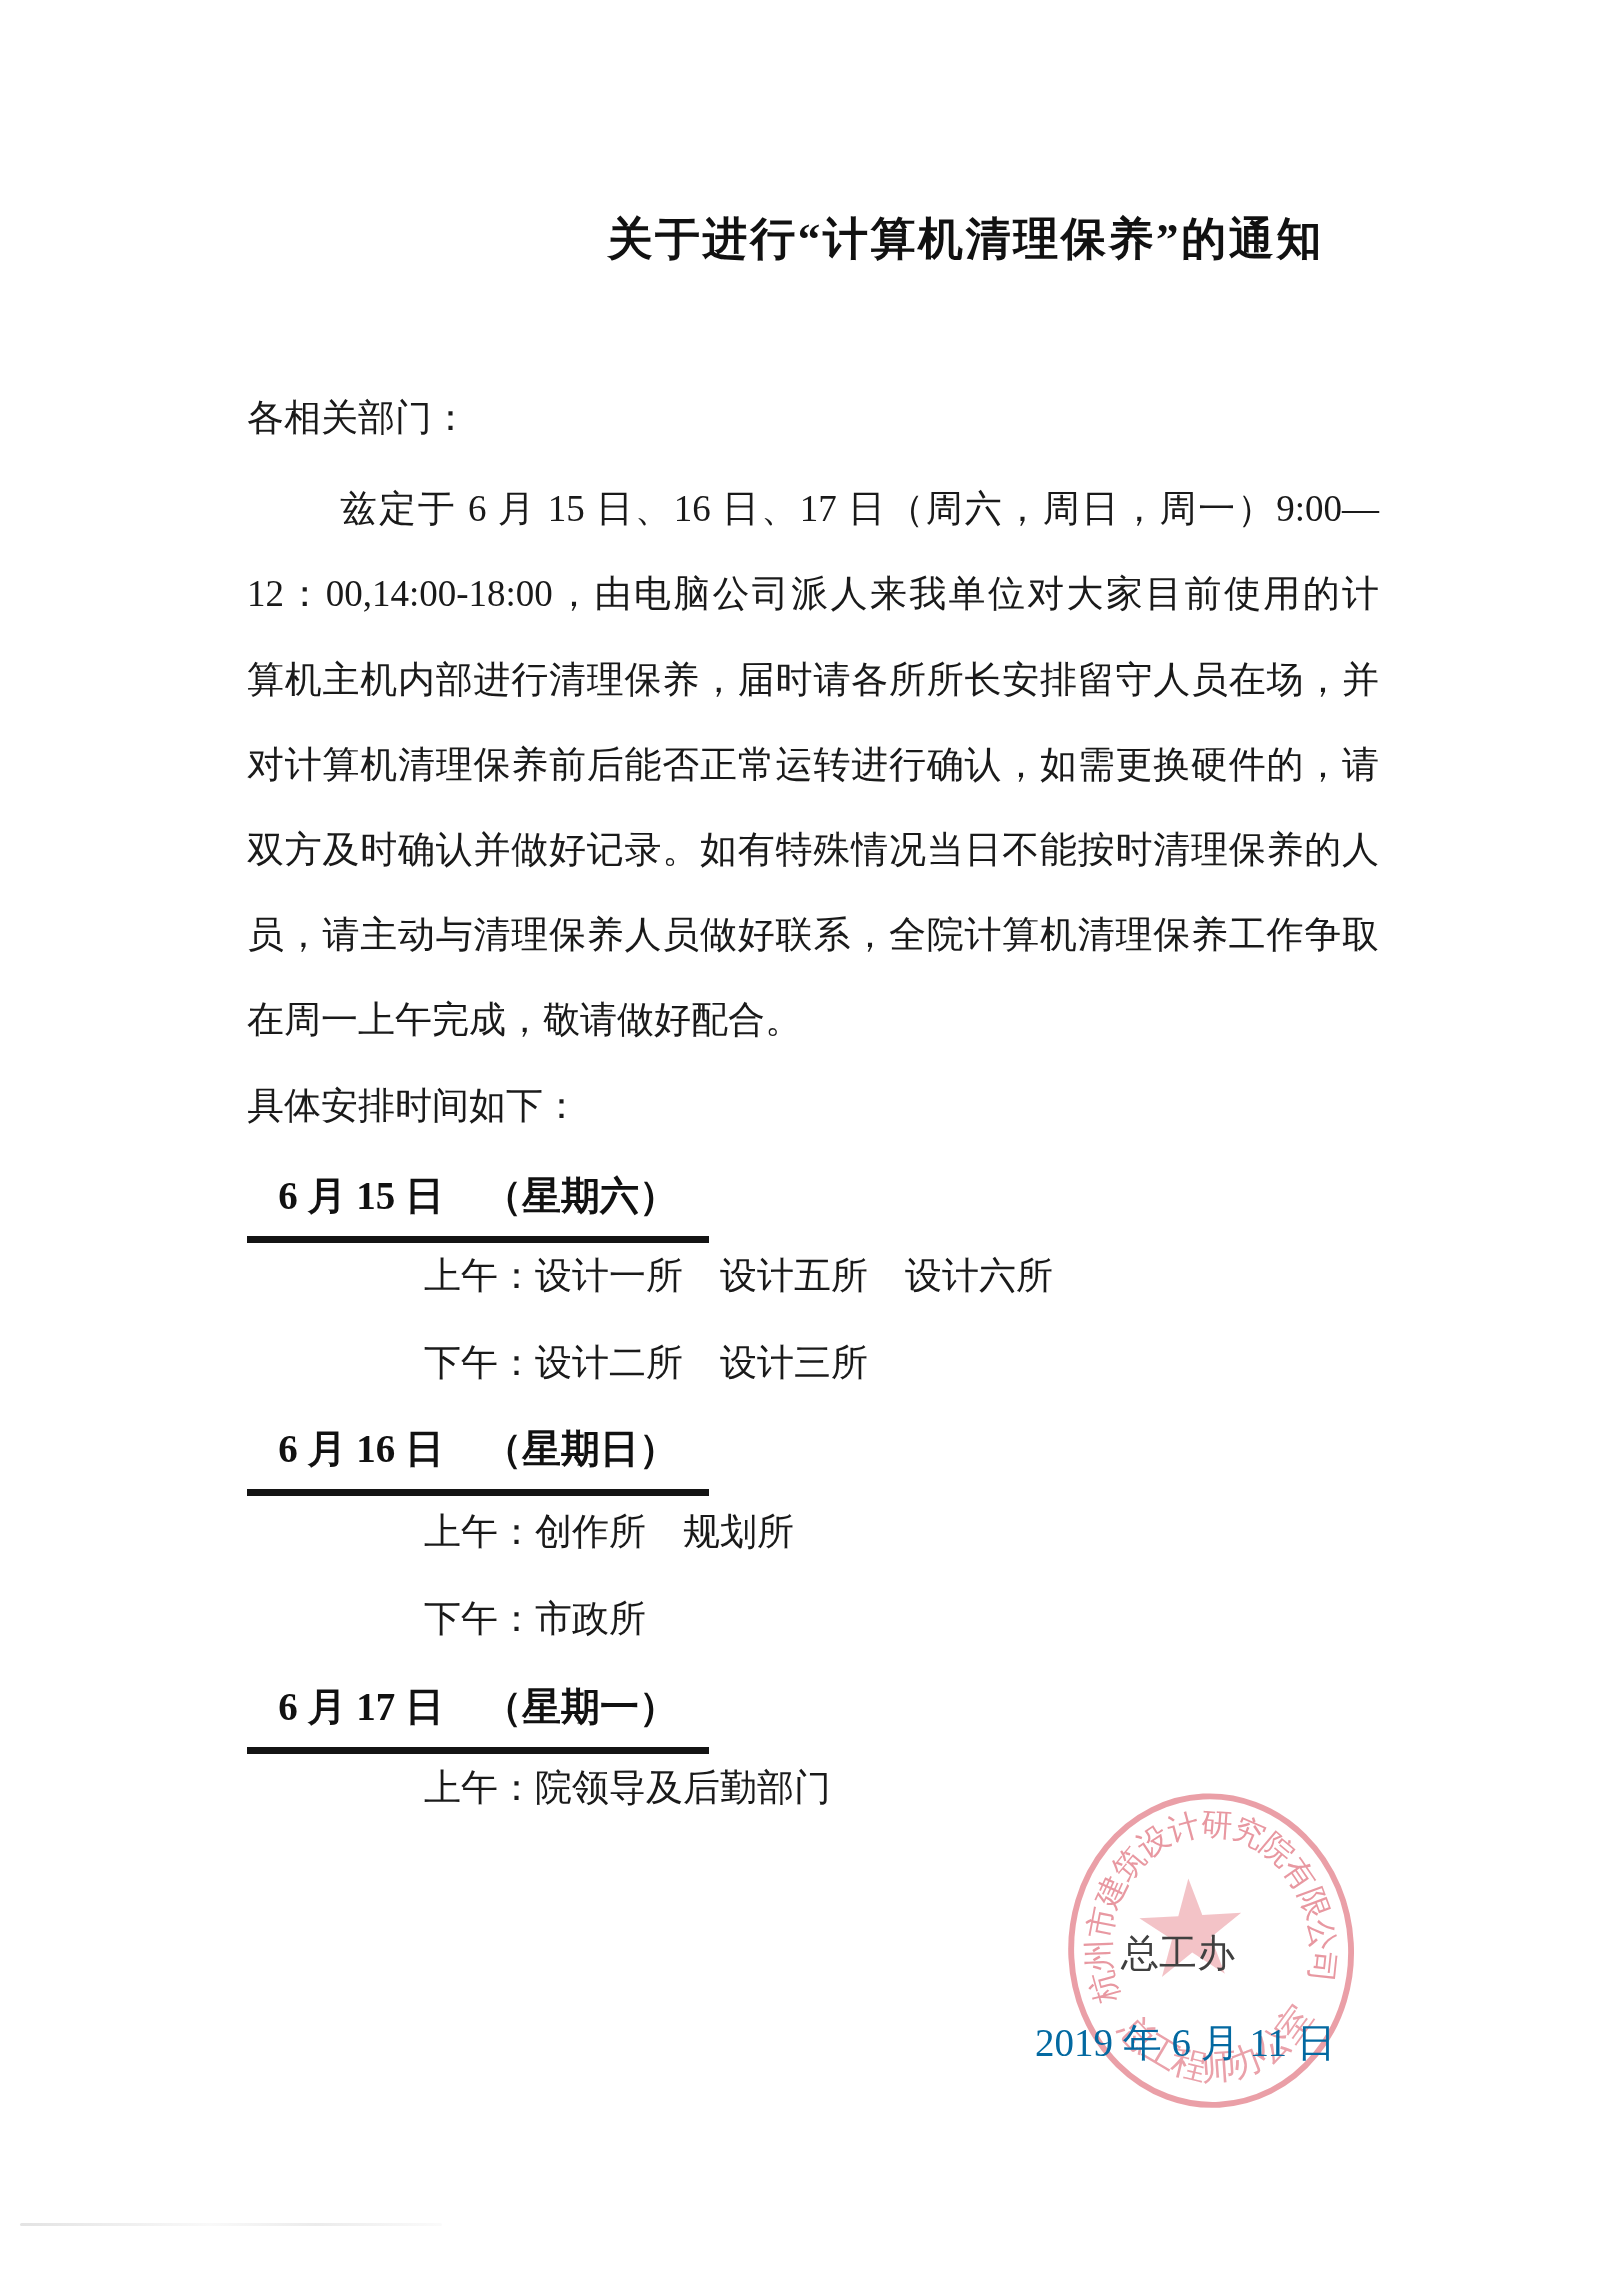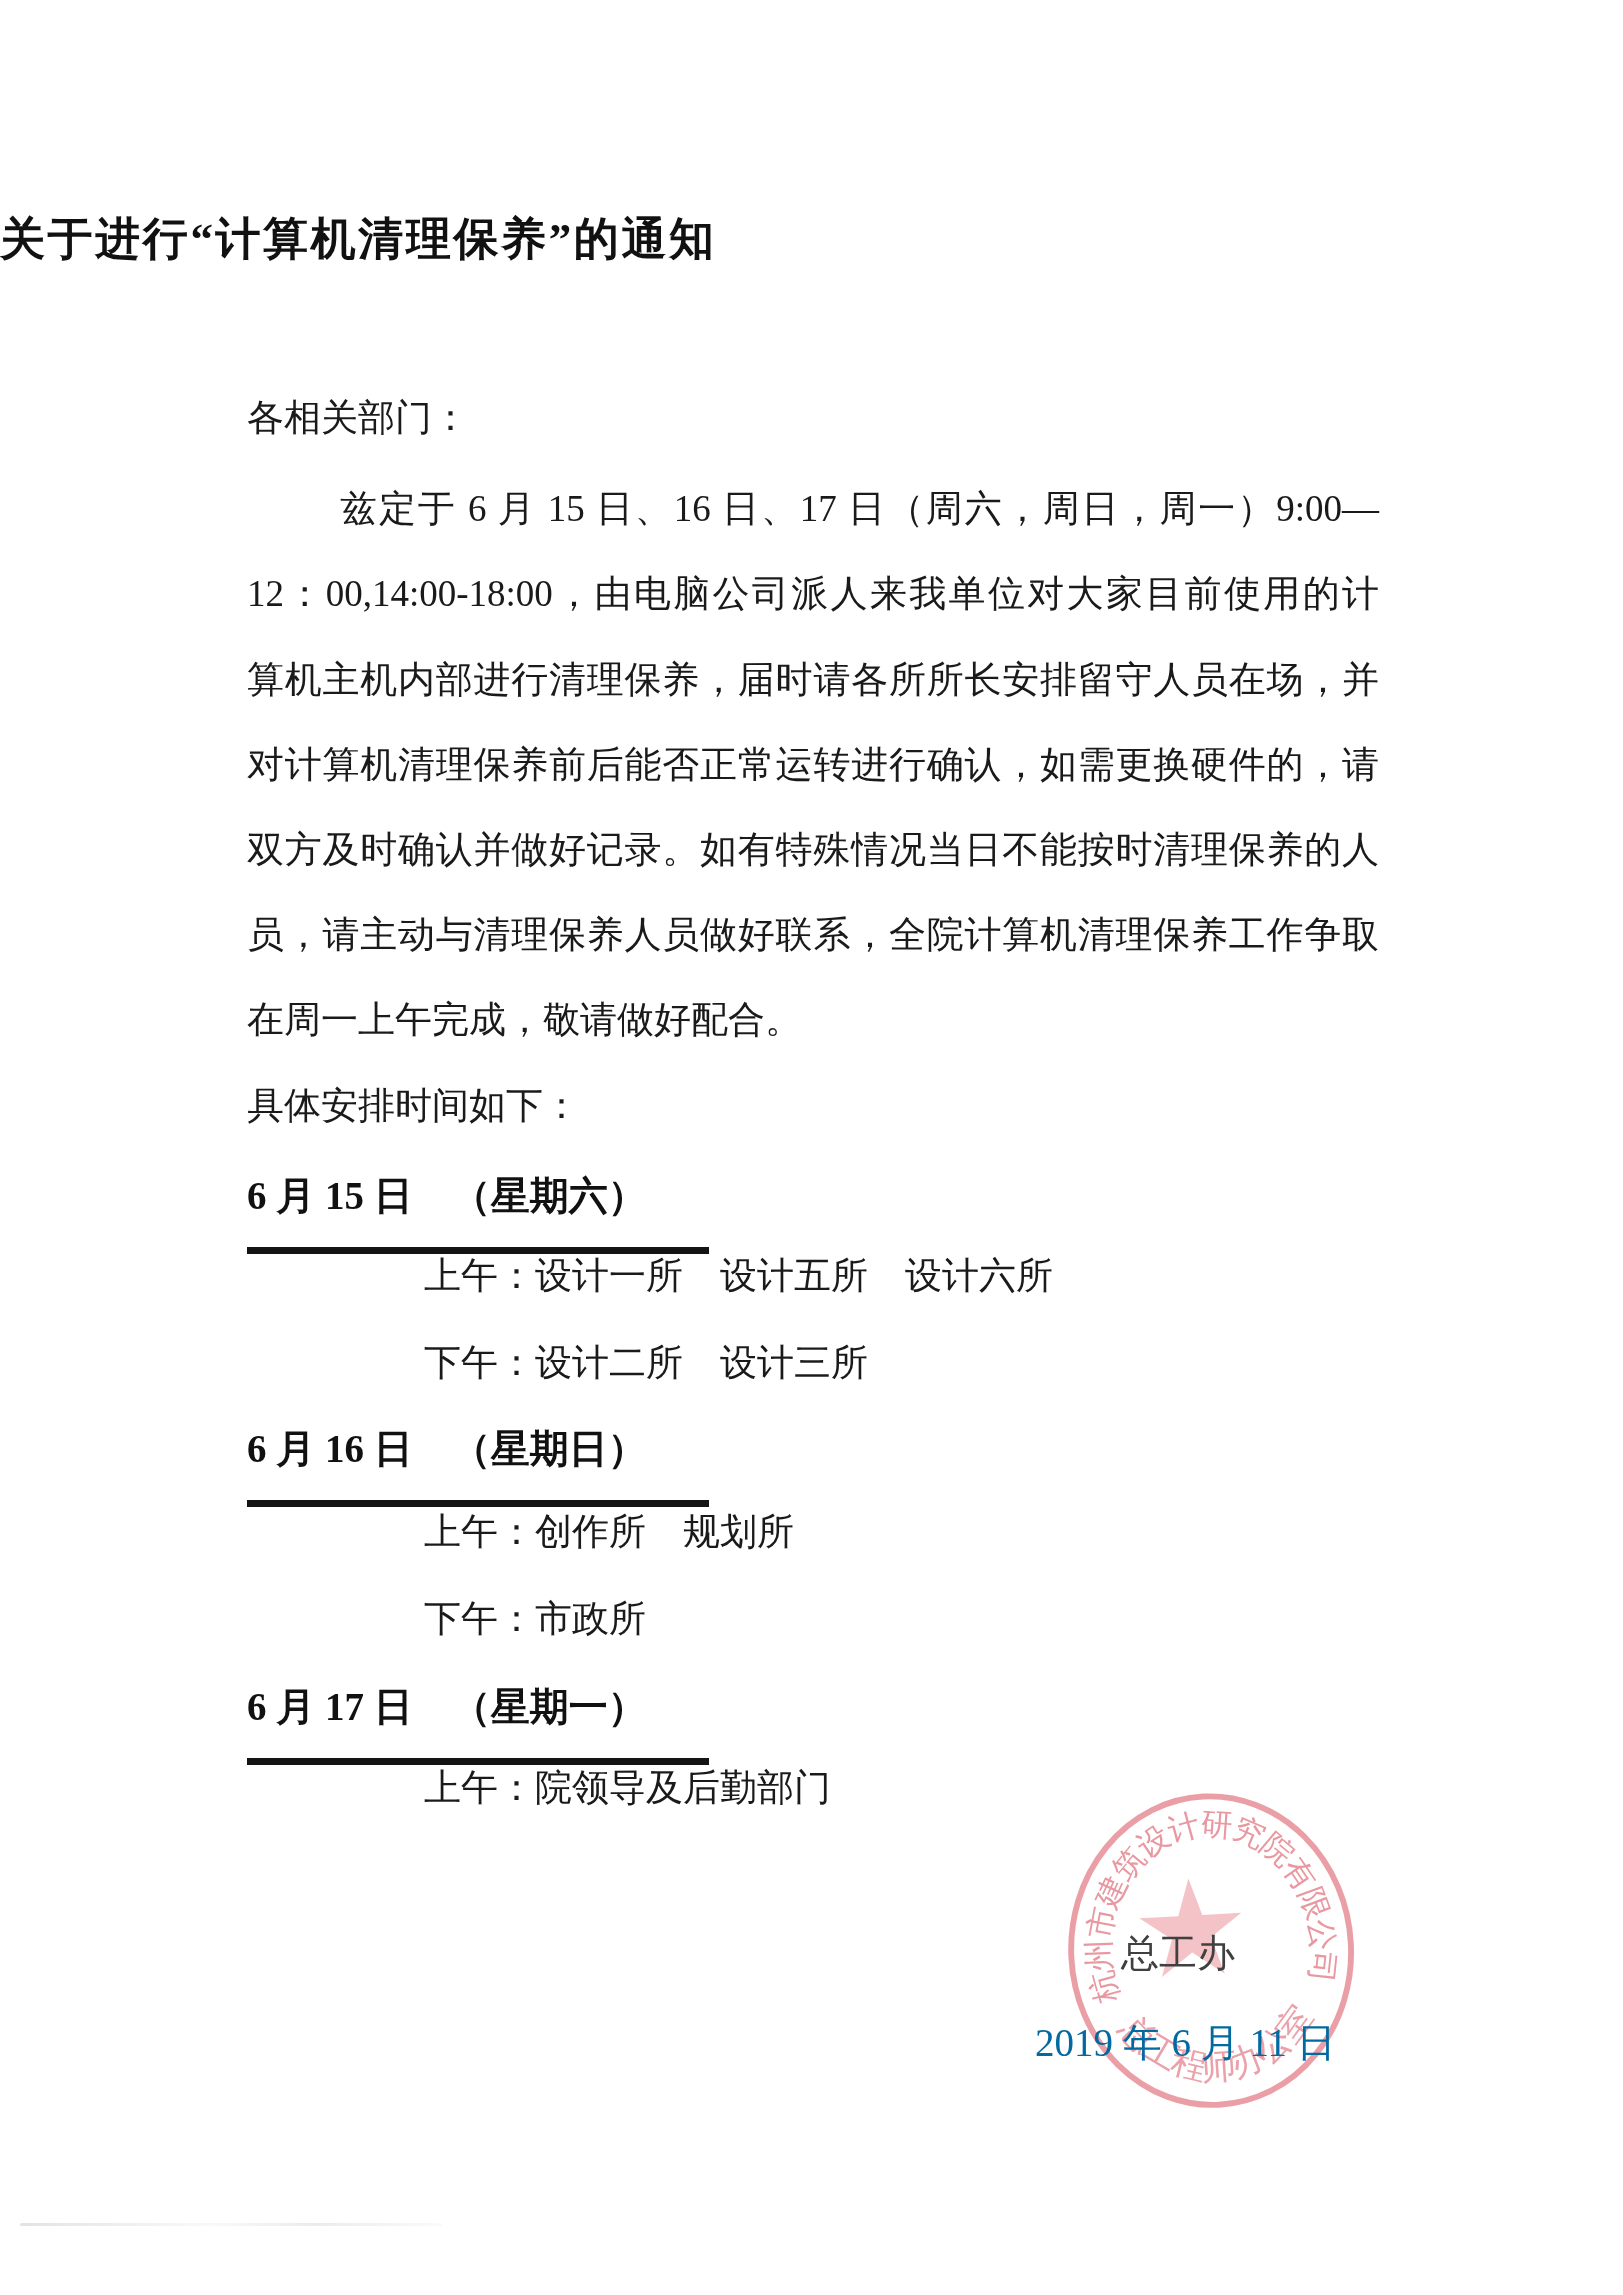--- a/index.html
+++ b/index.html
@@ -1,33 +1,33 @@
 <!DOCTYPE html>
 <html style="font-size:10.5px"><head>
 <meta charset="utf-8">
 <style>
   html,body{margin:0;padding:0;background:#ffffff;}
   .page{
     position:relative;width:1623px;height:2295px;background:#ffffff;overflow:hidden;
     font-family:"Liberation Serif","DejaVu Serif",serif;color:#1a1a1a;
   }
   .title{
-    position:absolute;top:209px;left:0;width:1324px;text-align:left;
+    position:absolute;top:209px;left:0;width:1324px;text-align:right;
     font-size:45px;font-weight:bold;letter-spacing:2.6px;color:#111;
   }
   .salutation{position:absolute;left:247px;top:393px;font-size:37px;}
   .pline{
     position:absolute;left:247px;width:1132px;font-size:37px;white-space:nowrap;
   }
   .pline.just{white-space:normal;text-align:justify;text-align-last:justify;}
   .pline.indent{padding-left:93px;width:1039px;}
   .intro{position:absolute;left:247px;top:1081px;font-size:37px;}
   .sec-head{position:absolute;left:247px;font-size:39px;font-weight:bold;color:#111;}
   .sec-head .ul{
-    display:inline-block;min-width:462px;border-bottom:7.9px solid #141414;padding-bottom:24px;
+    display:inline-block;min-width:462px;border-bottom:7.9px solid #141414;padding-bottom:13px;text-align:center;
   }
   .sched{position:absolute;left:387px;font-size:37px;white-space:pre;margin-left:37px;}
   .sig-dept{position:absolute;left:1121px;top:1928px;font-size:38px;color:#404040;z-index:3;}
   .sig-date{position:absolute;left:1035px;top:2016px;font-size:39px;color:#0369a1;z-index:3;white-space:pre;}
   .stamp{position:absolute;left:1047px;top:1775px;width:340px;height:367px;z-index:2;}
   .artifact{
     position:absolute;left:19.6px;top:2223px;width:422px;height:3.3px;border-radius:2px;
     background:linear-gradient(90deg,rgba(175,175,175,.35),rgba(205,205,205,.12) 45%,rgba(185,185,185,.28) 70%,rgba(210,210,210,.1));
   }
 </style>

